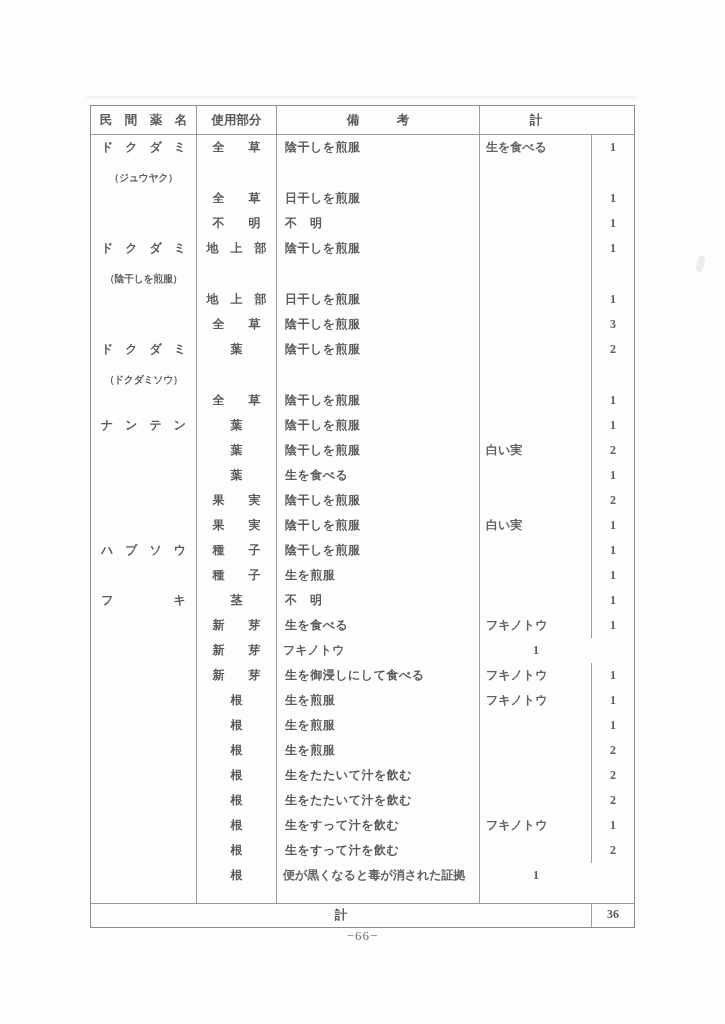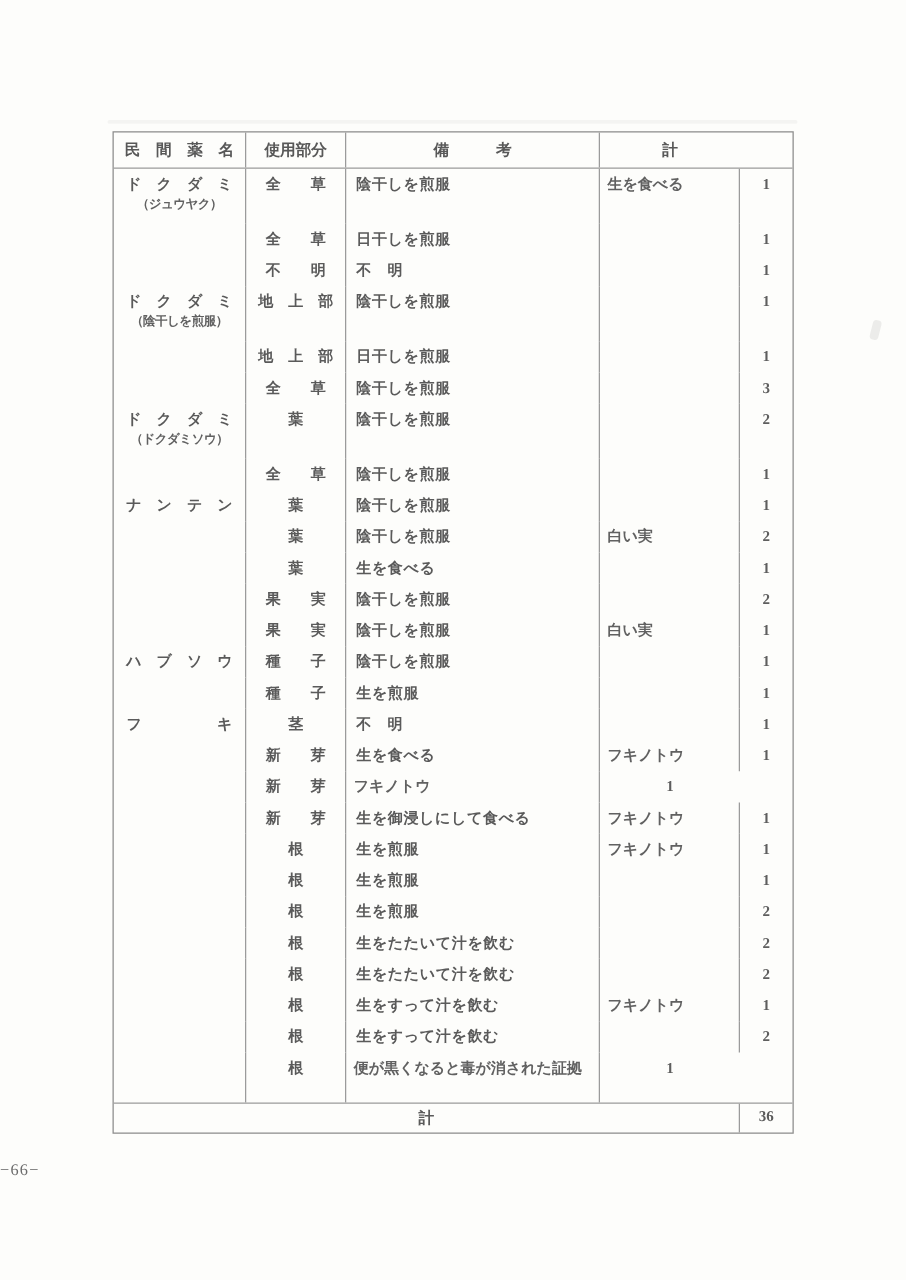--- a/index.html
+++ b/index.html
@@ -50,41 +50,41 @@
     box-sizing:border-box;
     font-size:12px;line-height:16px;
     padding-top:4px;
     overflow:hidden;
   }
   .cell:last-child{border-right:none;}
   .cell.c-name{text-align:center;padding-left:2px;padding-right:2px;}
   .cell.c-name .nm{display:block;white-space:nowrap;}
   .cell.c-name .nm2{
     display:block;white-space:nowrap;
-    font-size:10px;letter-spacing:-0.4px;margin-top:1px;color:#616161;
+    font-size:10px;letter-spacing:-0.4px;margin-top:15px;color:#616161;
   }
   .cell.c-part{text-align:center;white-space:nowrap;}
   .cell.c-method{text-align:left;padding-left:8px;padding-right:16px;letter-spacing:0.5px;white-space:nowrap;}
   .cell.c-remark{text-align:left;padding-left:6px;padding-right:5px;color:#616161;}
   .cell.c-count{text-align:center;color:#5e5e5e;}
   .trow.total{
     border-top:1px solid var(--border);
     min-height:23px;
     grid-template-columns:501px auto;
   }
   .trow.total .t-label{
     text-align:center;border-right:1px solid var(--border);
     font-size:12.5px;padding-top:3px;box-sizing:border-box;
   }
   .trow.total .t-value{
     text-align:center;font-size:12px;padding-top:3px;box-sizing:border-box;
   }
   .footer{
     position:absolute;left:0;top:928px;width:100%;
-    font-size:13px;color:#6b6b6b;letter-spacing:1px;
+    text-align:center;font-size:13px;color:#6b6b6b;letter-spacing:1px;
   }
 </style>
 </head>
 <body>
 
 <div class="page">
 
   <div class="shadow-top"></div>
   <div class="smudge"></div>
 

